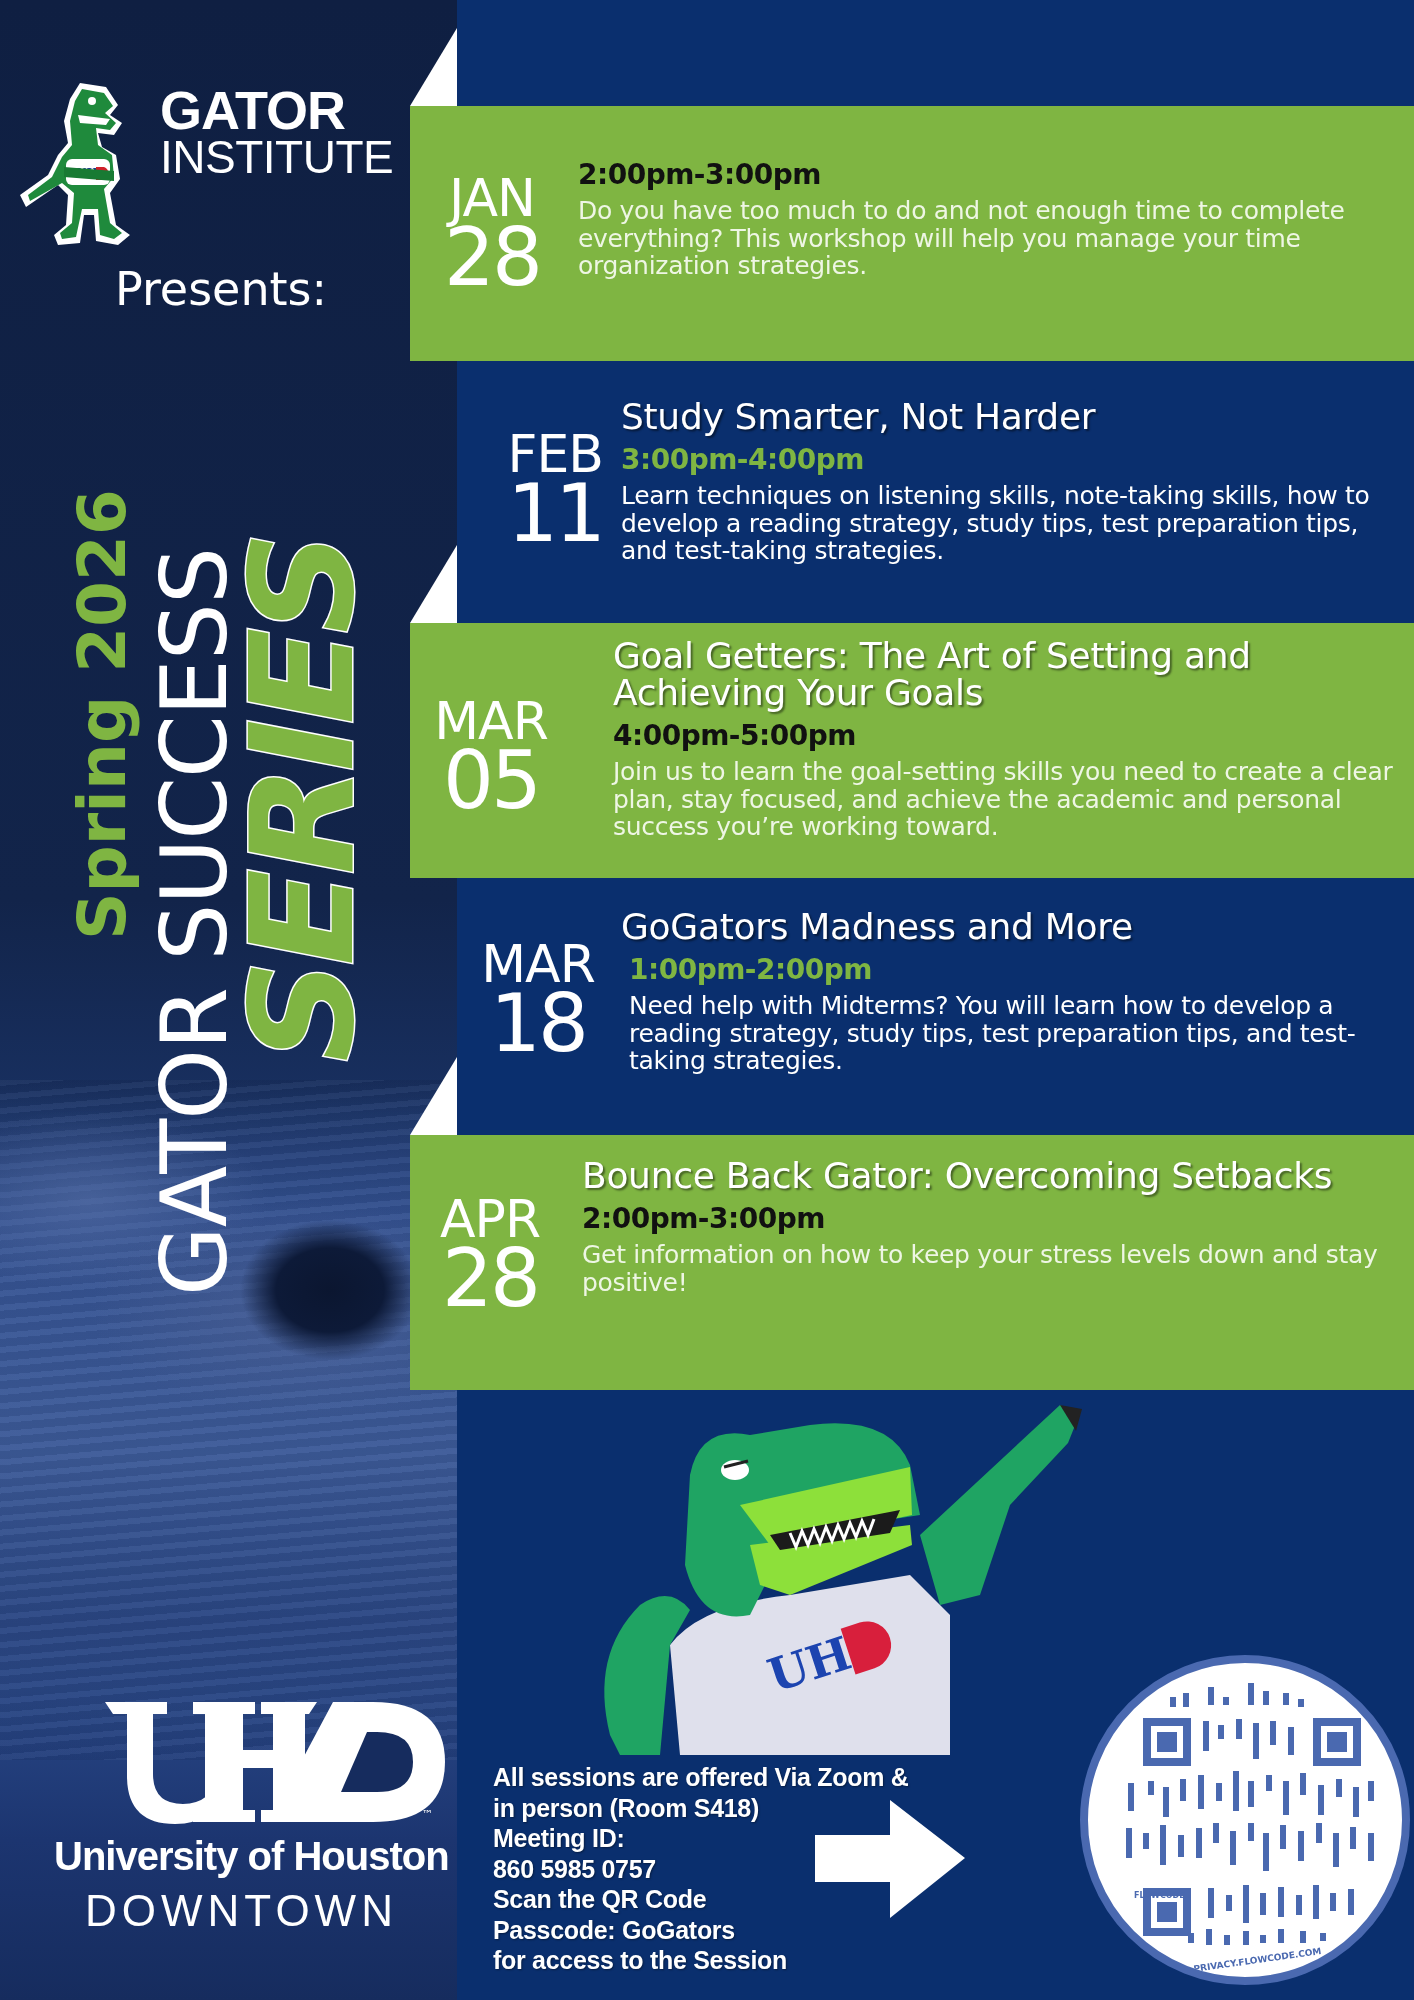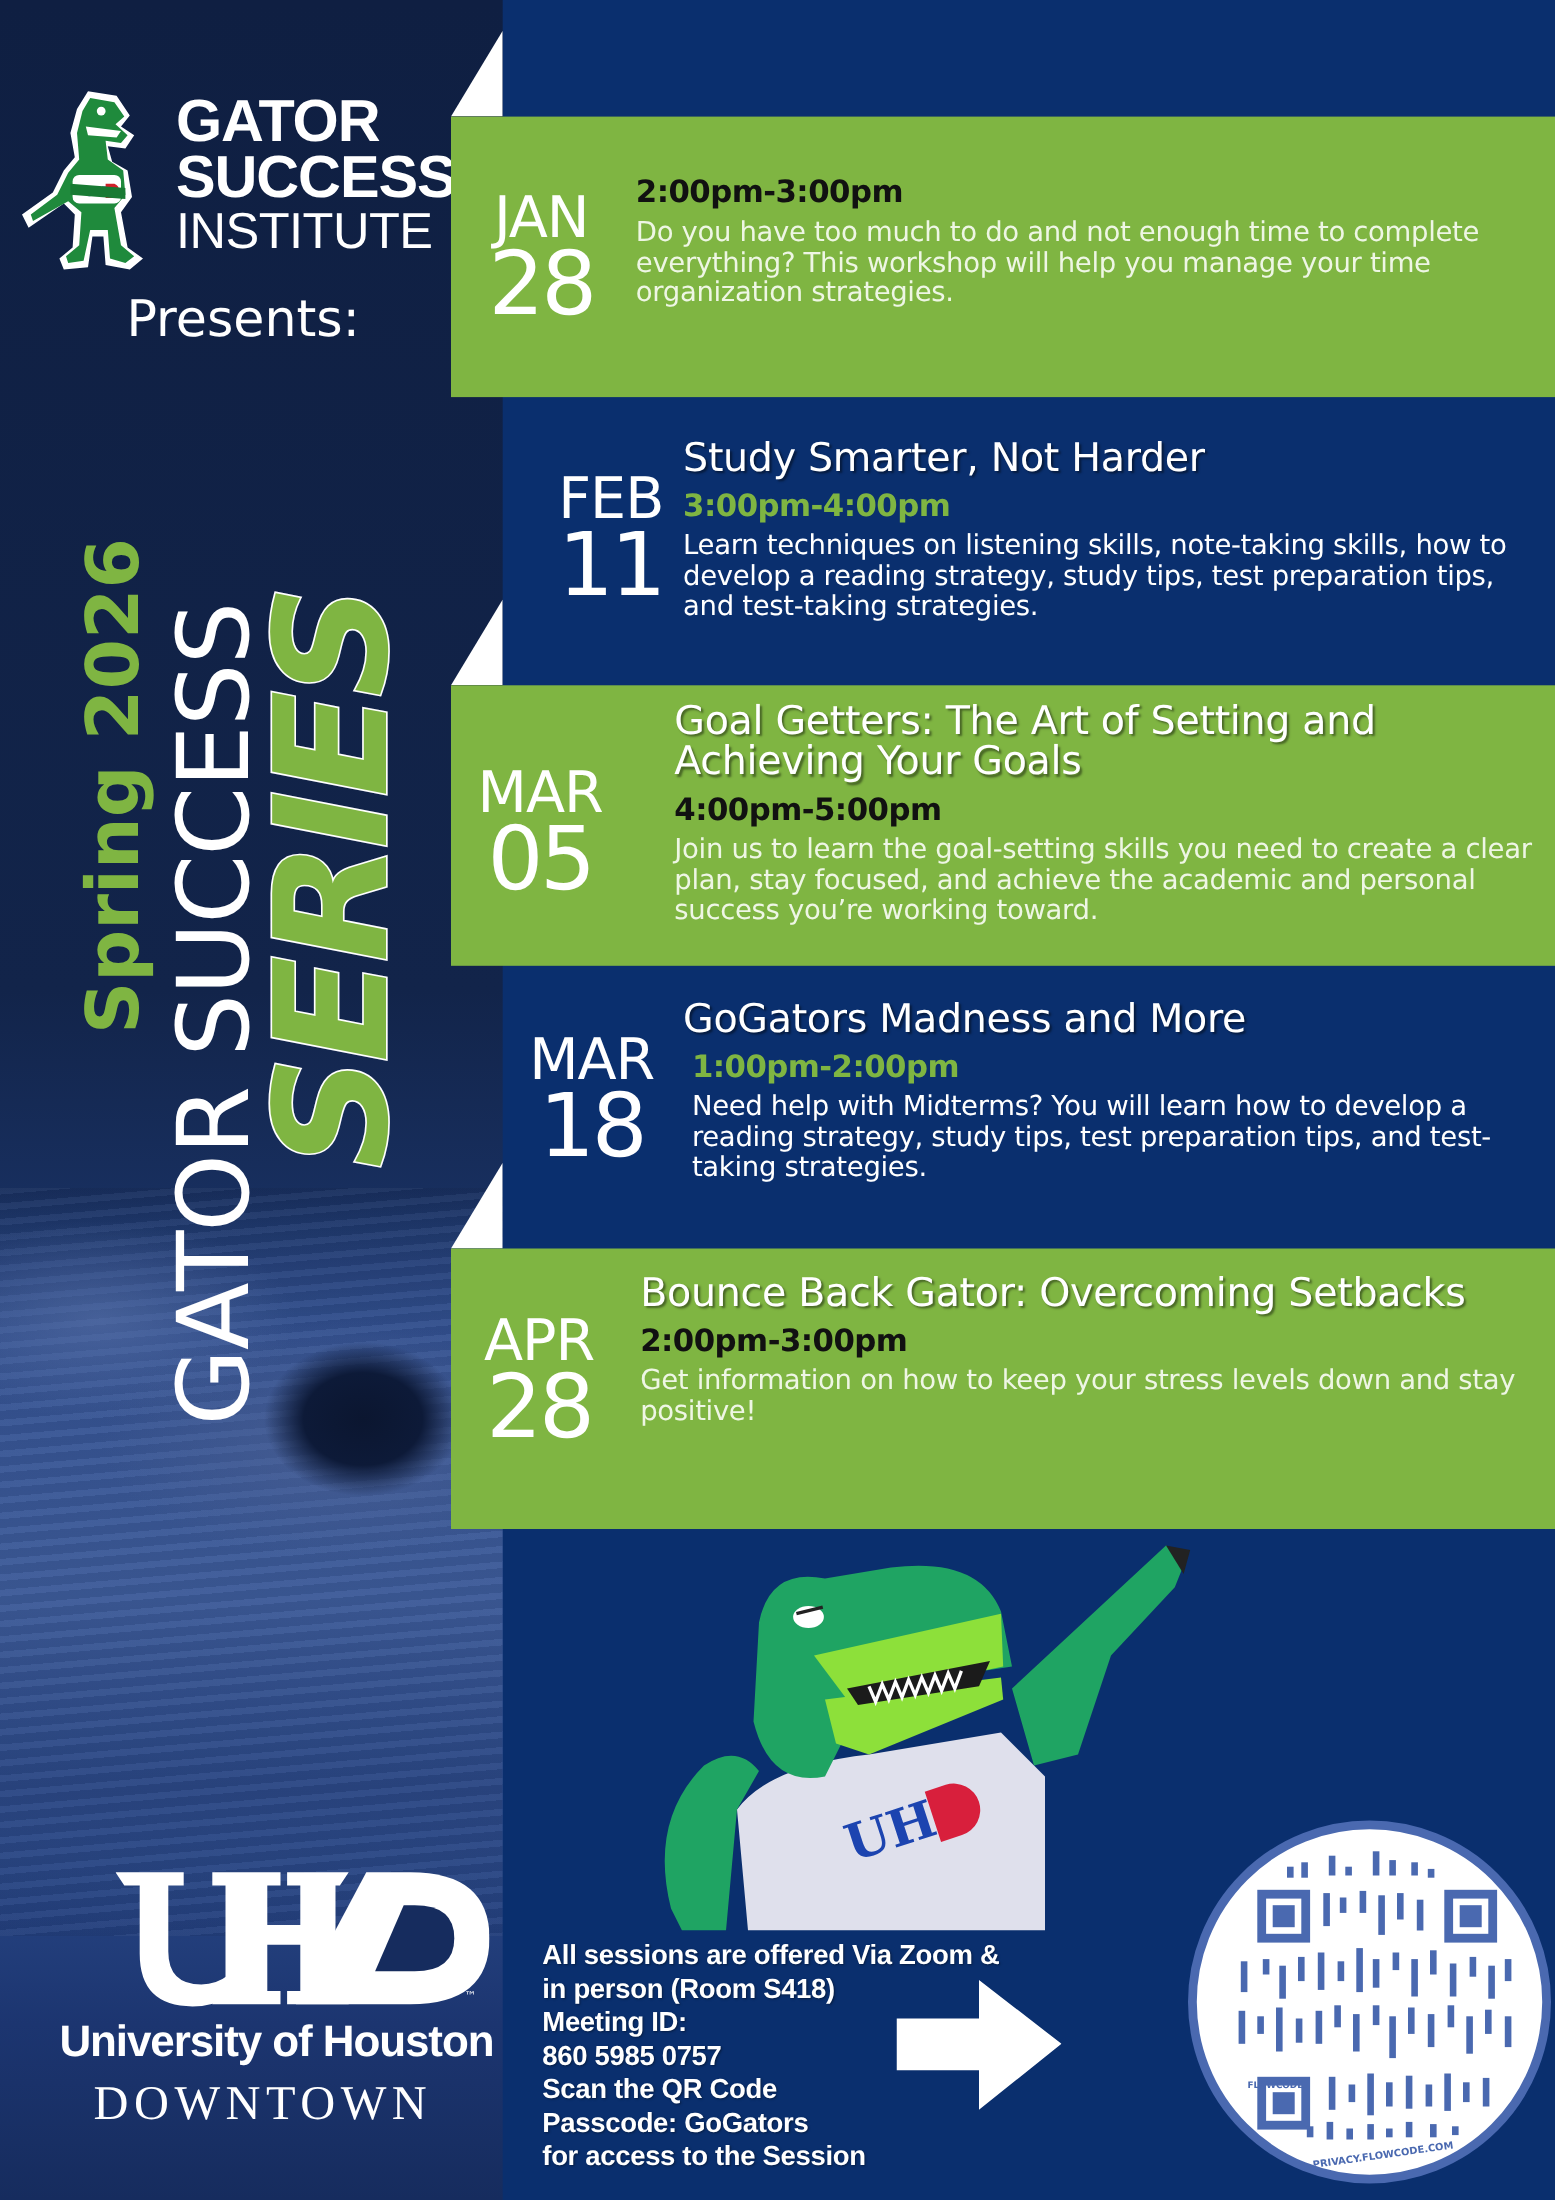--- a/index.html
+++ b/index.html
@@ -29,21 +29,21 @@
   .vtext { position: absolute; transform-origin: 0 0; transform: rotate(-90deg); white-space: nowrap; line-height: 1; }
   .v-spring { left: 70px; top: 940px; font-family: "DejaVu Sans", sans-serif; font-weight: 700; font-size: 66px; color: #7fb542; }
   .v-gator { left: 150px; top: 1296px; font-family: "DejaVu Sans", sans-serif; font-weight: 400; font-size: 90px; color: #fff; letter-spacing: -1px; }
   .v-series { left: 232px; top: 1062px; font-family: "DejaVu Sans", sans-serif; font-weight: 700; font-size: 142px; color: #7fb542; letter-spacing: -6px;
     -webkit-text-stroke: 3px #ffffff; paint-order: stroke fill; font-style: italic; }
 
   .uhd-logo { position: absolute; left: 50px; top: 1700px; width: 390px; }
   .uhd-mark { position: absolute; left: 55px; top: 0; width: 340px; height: 125px; }
   .uhd-tm { position: absolute; left: 372px; top: 108px; font-size: 11px; color: #fff; }
   .uhd-name { position: absolute; left: 4px; top: 134px; font-family: "Liberation Sans", sans-serif; font-weight: 700; font-size: 40px; color: #fff; letter-spacing: -1px; white-space: nowrap; }
-  .uhd-down { position: absolute; left: 35px; top: 186px; font-family: Liberation Serif, serif; font-weight: 400; font-size: 44px; color: #fff; letter-spacing: 5px; white-space: nowrap; }
+  .uhd-down { position: absolute; left: 35px; top: 186px; font-family: Liberation Sans, sans-serif; font-weight: 400; font-size: 44px; color: #fff; letter-spacing: 5px; white-space: nowrap; }
 
   
   .notch { position: absolute; left: 410px; width: 47px; height: 78px; }
   .event { position: absolute; left: 410px; width: 1004px; }
   .event.green { background: #7fb542; height: 255px; }
   .event.blue { background: transparent; left: 457px; width: 957px; }
   .date { position: absolute; text-align: center; color: #fff; font-family: "DejaVu Sans", sans-serif; font-weight: 300; line-height: 1; }
   .date .mon { display: block; font-size: 52px; font-weight: 400; letter-spacing: -1px; }
   .date .day { display: block; font-size: 80px; font-weight: 400; letter-spacing: -3px; margin-top: -6px; }
   .ev-body { position: absolute; right: 10px; }
@@ -78,21 +78,20 @@
     <path d="M64 14 L86 18 L95 31 L87 38 L98 48 L92 55 L78 53 L80 70 L94 80 L96 102 L86 114 L92 148 L104 158 L96 164 L82 160 L80 134 L64 134 L58 162 L44 164 L42 158 L54 148 L56 118 L44 108 L12 126 L10 120 L34 102 L44 82 L54 70 L52 46 L57 26 Z" fill="#1f8a3c"></path>
     <rect x="48" y="84" width="44" height="26" rx="6" fill="#fff"></rect>
     <text x="58" y="103" font-size="12" font-weight="700" fill="#1a3c8c" font-family="DejaVu Serif, serif">UH</text>
     <path d="M78 92 h8 a7 7 0 0 1 0 13 h-8 z" fill="#d0202a"></path>
     <path d="M46 92 L96 96 L96 106 L46 102 Z" fill="#187a33"></path>
     <circle cx="74" cy="26" r="4" fill="#fff"></circle>
     <path d="M60 40 L92 44 L88 50 L62 48 Z" fill="#fff"></path>
   </svg>
   <div class="brand-text">
     <span class="brand-line1">GATOR</span>
-    <span class="brand-line2">SUCCESS</span>
     <span class="brand-line3">INSTITUTE</span>
   </div>
 </div>
 <div class="presents">Presents:</div>
 
 <div class="vtitle">
   <div class="vtext v-spring">Spring 2026</div>
   <div class="vtext v-gator">GATOR SUCCESS</div>
   <div class="vtext v-series">SERIES</div>
 </div>

